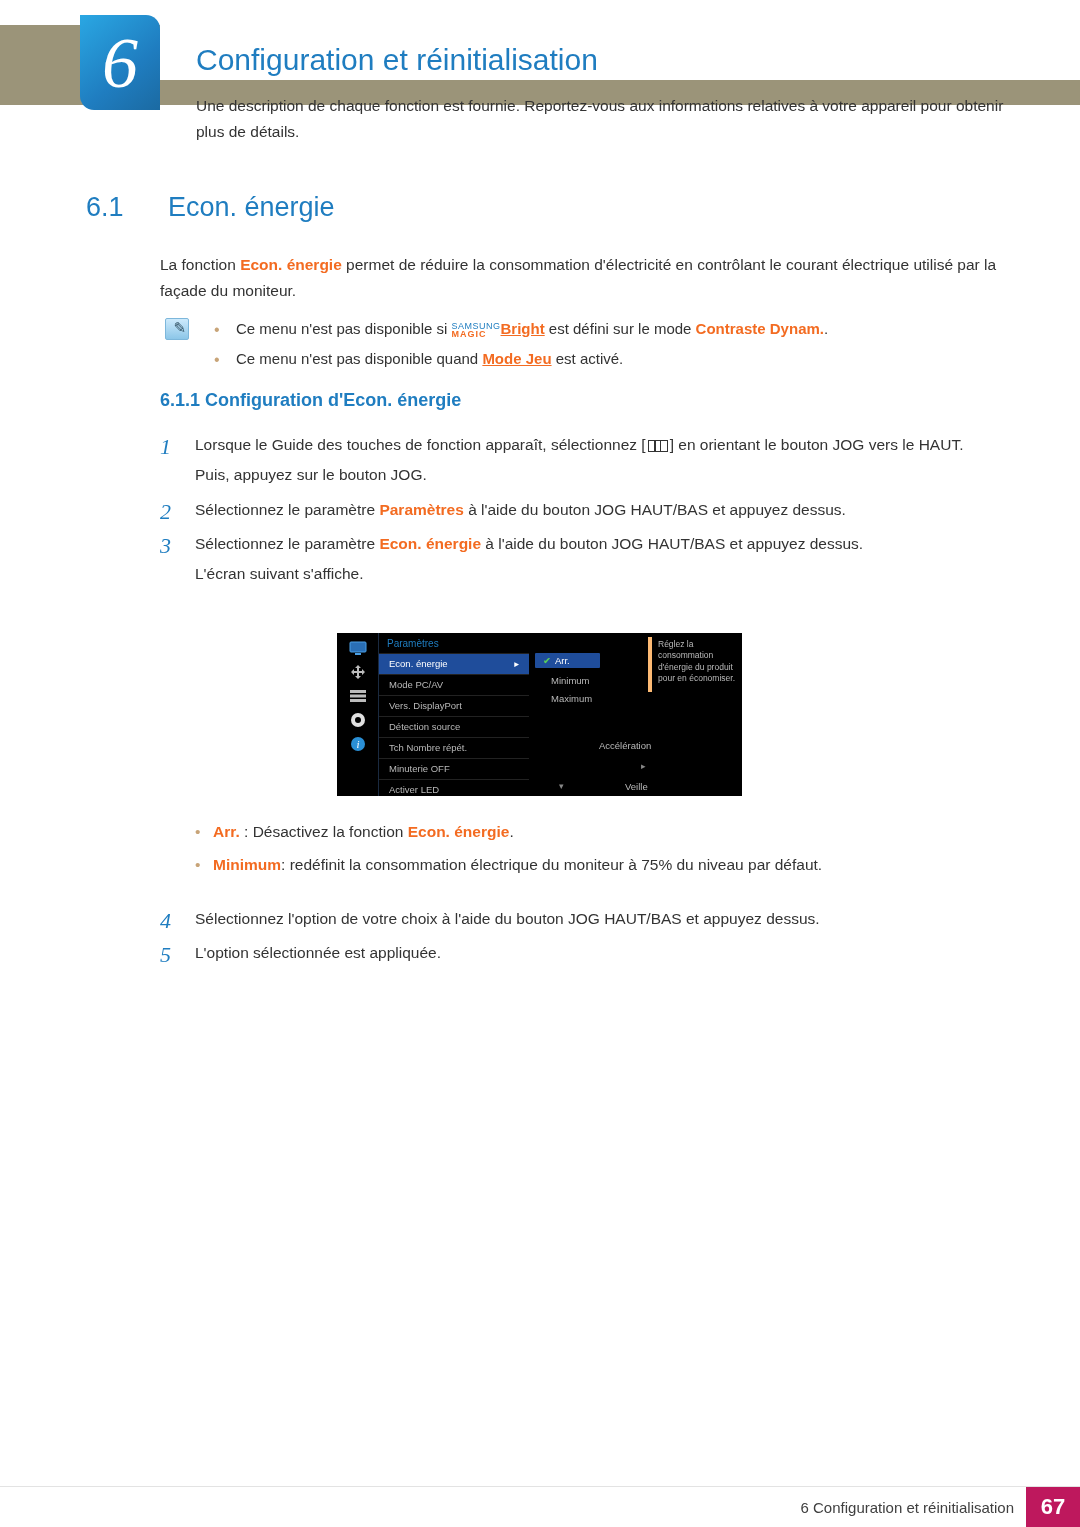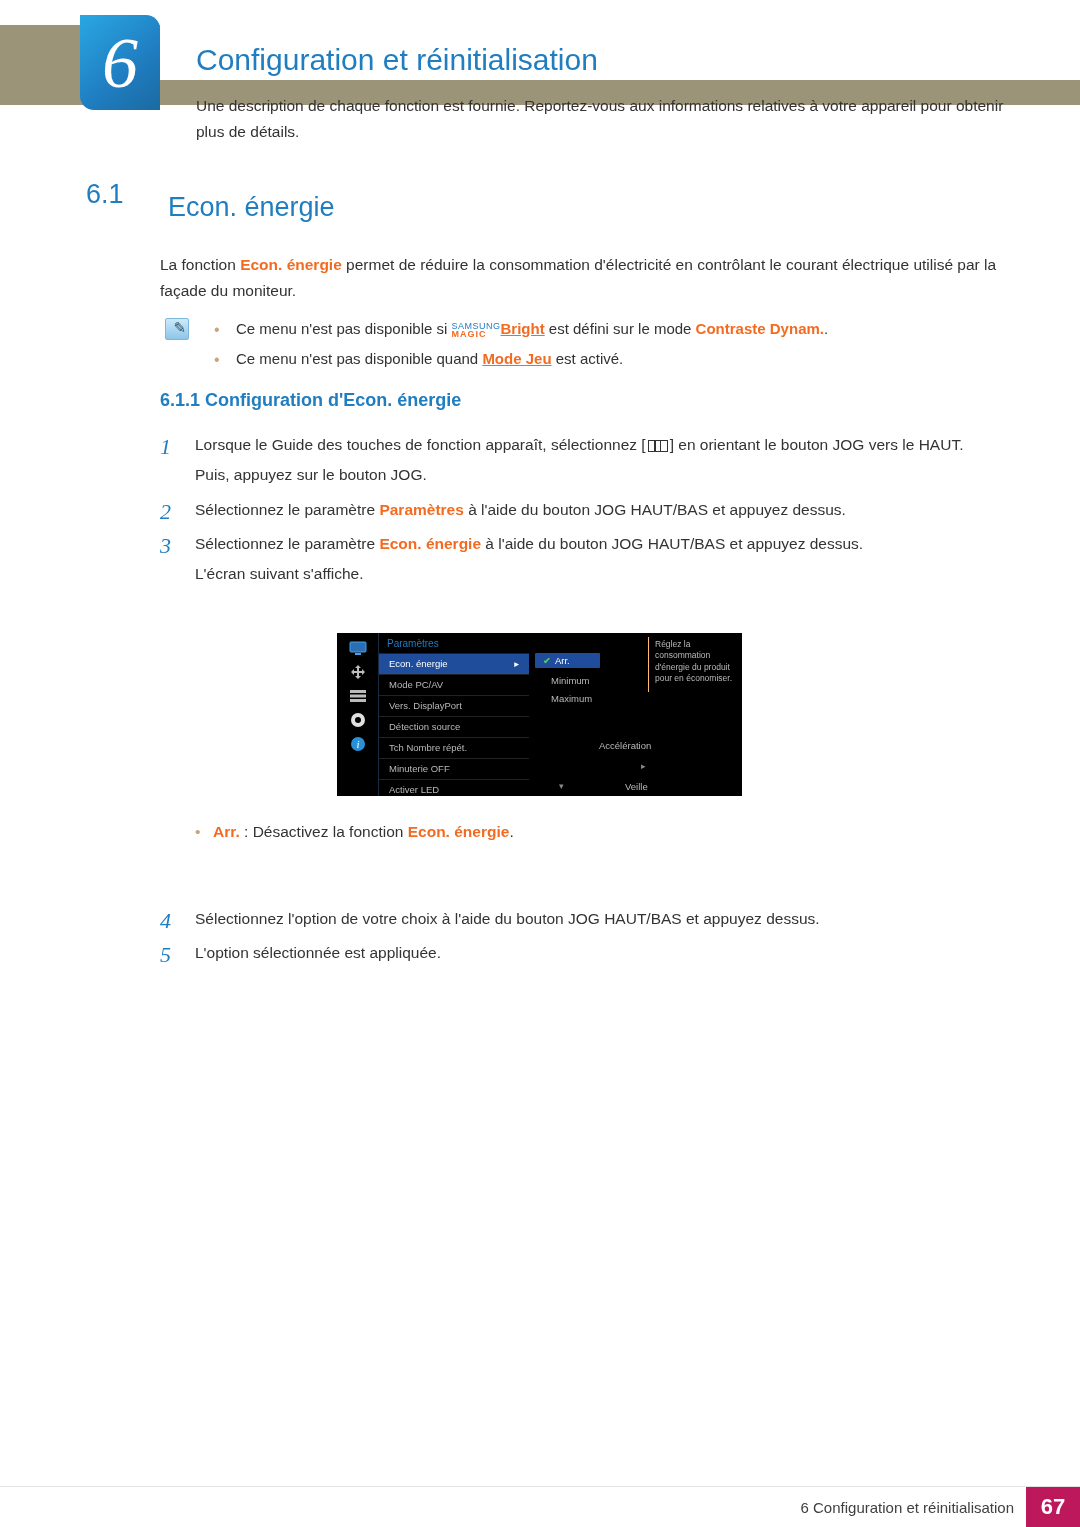--- a/index.html
+++ b/index.html
@@ -63,21 +63,21 @@
     font-size: 27px;
     font-weight: 400;
   }
   .section-title {
     position: absolute;
     left: 168px;
     color: #1f7dc0;
     font-size: 27px;
     font-weight: 400;
   }
-  #sect-6-1 { top: 179px; }
+  #sect-6-1 { top: 192px; }
   #sect-6-1-t { top: 192px; }
 
   .body-text {
     position: absolute;
     left: 160px; right: 80px;
     font-size: 15.5px;
     line-height: 1.7;
     color: #333;
   }
   #p1 { top: 252px; }
@@ -239,21 +239,21 @@
     color: #5bd05b;
     margin-right: 4px;
   }
   .osd-desc {
     position: absolute;
     right: 4px; top: 4px;
     width: 90px;
     color: #b9b9b9;
     font-size: 8.5px;
     line-height: 1.35;
-    border-left: 1px solid #fdba74;
+    border-left: 4px solid #fdba74;
     padding-left: 6px;
     padding-top: 2px;
     height: 55px;
   }
   .osd-right .arw {
     position: absolute;
     color: #888;
     font-size: 9px;
   }
 
@@ -397,20 +397,21 @@
     <div class="opt" style="top:107px; left:70px;">Accélération</div>
     <div class="arw" style="top:128px; left:112px;">▸</div>
     <div class="opt" style="top:148px; left:96px;">Veille</div>
     <div class="arw" style="top:148px; left:30px;">▾</div>
     <div class="osd-desc">Réglez la consommation d'énergie du produit pour en économiser.</div>
   </div>
 </div>
 
 <ul id="optlist">
   <li><span class="orange">Arr.</span><span> : Désactivez la fonction </span><span class="orange">Econ. énergie</span><span>.</span></li>
+  <li><span class="orange">Minimum</span><span>: redéfinit la consommation électrique du moniteur à 75% du niveau par défaut.</span></li>
 </ul>
 
 <ol id="steps2" class="steps">
   <li>
     <span class="num">4</span>
     <span>Sélectionnez l'option de votre choix à l'aide du bouton JOG HAUT/BAS et appuyez dessus.</span>
   </li>
   <li>
     <span class="num">5</span>
     <span>L'option sélectionnée est appliquée.</span>

